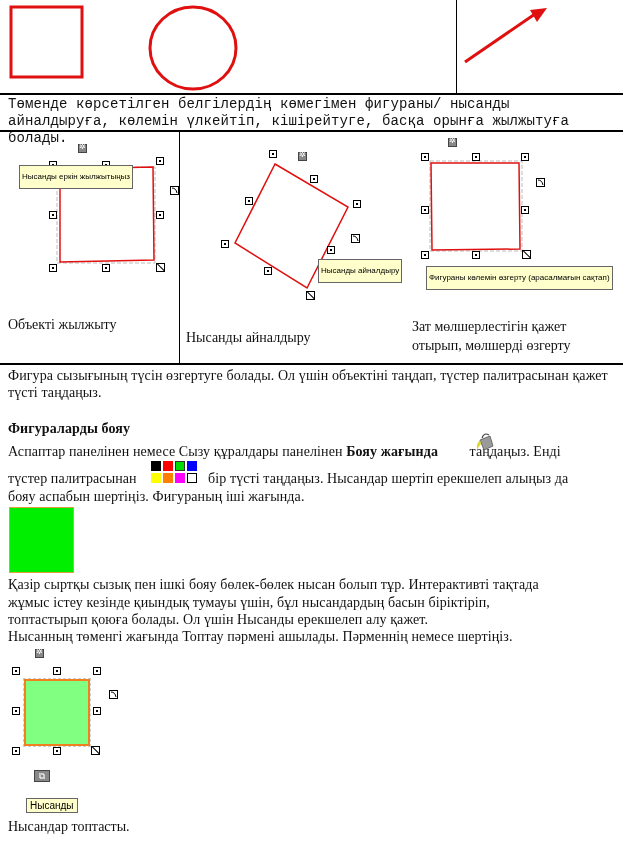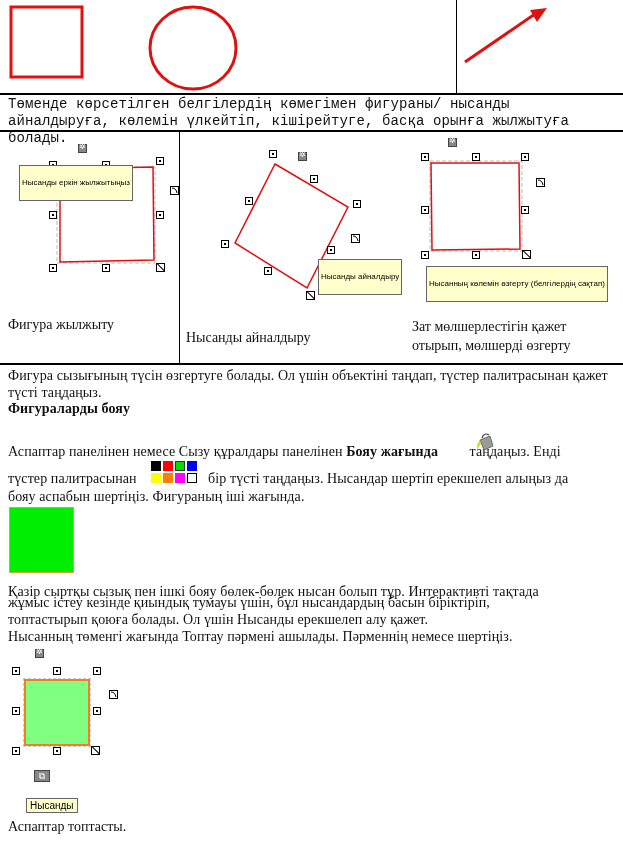--- a/index.html
+++ b/index.html
@@ -4,21 +4,21 @@
 <style>
   html, body { margin:0; padding:0; background:#fff; }
   body { width:623px; height:867px; position:relative; overflow:hidden;
          font-family:"Liberation Serif", "DejaVu Serif", serif; color:#111; }
   .abs { position:absolute; }
   .hline { position:absolute; left:0; width:623px; background:#000; }
   .vline { position:absolute; width:1px; background:#000; }
   .para { position:absolute; font-size:14px; line-height:17px; letter-spacing:0.1px; }
   .para b { font-weight:bold; }
   .tip { position:absolute; background:#ffffcc; border:1px solid #666; font-family:"Liberation Sans","DejaVu Sans",sans-serif;
-         font-size:8px; line-height:10px; padding:12px 2px; white-space:nowrap; color:#000; }
+         font-size:8px; line-height:10px; padding:6px 2px; white-space:nowrap; color:#000; }
   .h { position:absolute; width:8px; height:8px; border:1px solid #000; background:#fff; box-sizing:border-box; }
   .h::after { content:""; position:absolute; left:2px; top:2px; width:2px; height:2px; background:#000; }
   .rot { position:absolute; width:9px; height:9px; background:#888; border:1px solid #444; box-sizing:border-box; }
   .rot::after { content:"✲"; position:absolute; left:0; top:-3px; font-size:8px; color:#fff; }
   .scale { position:absolute; width:9px; height:9px; border:1px solid #000; background:#fff; box-sizing:border-box; }
   .diag { position:absolute; width:9px; height:9px; border:1px solid #000; background:#fff; box-sizing:border-box; overflow:hidden; }
   .diag::after { content:""; position:absolute; left:-2px; top:3px; width:12px; height:1px; background:#000; transform:rotate(45deg); }
   .swatch { position:absolute; width:10px; height:10px; box-sizing:border-box; }
   .caption { position:absolute; font-size:14px; line-height:18px; }
 </style>
@@ -54,21 +54,21 @@
   <div class="h" style="left:156px;top:211px;"></div>
   <div class="h" style="left:49px;top:264px;"></div>
   <div class="h" style="left:102px;top:264px;"></div>
   <div class="diag" style="left:156px;top:263px;"></div>
   <div class="scale" style="left:170px;top:186px;">
     <svg width="7" height="7" style="position:absolute;left:0;top:0">
         <path d="M1,1 Q5,1 6,6" stroke="#000" fill="none" stroke-width="1"></path>
       </svg>
   </div>
   <div class="tip" style="left:19px;top:165px;">Нысанды еркін жылжытыңыз</div>
-  <div class="caption" style="left:8px;top:316px;">Фигура жылжыту</div>
+  <div class="caption" style="left:8px;top:316px;">Объекті жылжыту</div>
 </div>
 
 <div>
   <svg class="abs" style="left:180px;top:131px" width="220" height="180">
     <polygon points="95,33 168,76 127,157 55,112" fill="none" stroke="#e01010" stroke-width="1.5"></polygon>
   </svg>
   <div class="h" style="left:269px;top:150px;"></div>
   <div class="rot" style="left:298px;top:152px;"></div>
   <div class="h" style="left:310px;top:175px;"></div>
   <div class="h" style="left:245px;top:197px;"></div>
@@ -98,29 +98,29 @@
   <div class="scale" style="left:536px;top:178px;">
     <svg width="7" height="7" style="position:absolute;left:0;top:0">
         <path d="M1,1 Q5,1 6,6" stroke="#000" fill="none" stroke-width="1"></path>
       </svg>
   </div>
   <div class="h" style="left:421px;top:206px;"></div>
   <div class="h" style="left:521px;top:206px;"></div>
   <div class="h" style="left:421px;top:251px;"></div>
   <div class="h" style="left:472px;top:251px;"></div>
   <div class="diag" style="left:522px;top:250px;"></div>
-  <div class="tip" style="left:426px;top:266px;">Нысанның көлемін өзгерту (белгілердің сақтап)</div>
+  <div class="tip" style="left:426px;top:266px;">Фигураны көлемін өзгерту (арасалмағын сақтап)</div>
   <div class="caption" style="left:412px;top:317px;width:200px;line-height:19px;">Зат мөлшерлестігін қажет отырып, мөлшерді өзгерту</div>
 </div>
 
 <div class="hline" style="top:363px;height:2px;"></div>
 
 <div class="para" style="left:8px;top:367px;width:610px;">Фигура сызығының түсін өзгертуге болады. Ол үшін объектіні таңдап, түстер палитрасынан қажет түсті таңдаңыз.</div>
 
-<div class="para" style="left:8px;top:400px;font-weight:bold;">Фигураларды бояу</div>
+<div class="para" style="left:8px;top:420px;font-weight:bold;">Фигураларды бояу</div>
 
 <div class="para" style="left:8px;top:443px;white-space:nowrap;">
   <span>Аспаптар панелінен немесе Сызу құралдары панелінен </span><b>Бояу жағында</b><span style="display:inline-block;width:28px;"></span><span> таңдаңыз. Енді</span>
 </div>
 
 <svg class="abs" style="left:474px;top:430px" width="22" height="24">
   <path d="M6,10 L16,6 L19,16 L10,20 Z" fill="#9a9a9a" stroke="#555" stroke-width="0.8"></path>
   <path d="M8,8 Q10,2 15,5" fill="none" stroke="#444" stroke-width="1.2"></path>
   <path d="M6,10 Q2,14 3,20 Q5,16 7,14 Z" fill="#d8d830"></path>
 </svg>
@@ -137,21 +137,21 @@
   <div class="swatch" style="left: 151px; top: 473px; background: rgb(255, 255, 0);"></div>
   <div class="swatch" style="left: 163px; top: 473px; background: rgb(255, 128, 0);"></div>
   <div class="swatch" style="left: 175px; top: 473px; background: rgb(255, 0, 255);"></div>
   <div class="swatch" style="left: 187px; top: 473px; border: 1px solid rgb(0, 0, 0); background: rgb(255, 255, 255);"></div>
 </div>
 <div class="para" style="left:208px;top:470px;white-space:nowrap;">бір түсті таңдаңыз. Нысандар шертіп ерекшелеп алыңыз да</div>
 <div class="para" style="left:8px;top:488px;white-space:nowrap;">бояу аспабын шертіңіз. Фигураның іші жағында.</div>
 
 <div class="abs" style="left: 9px; top: 507px; width: 65px; height: 66px; border: 1px solid rgb(224, 160, 64); box-sizing: border-box; background: rgb(0, 238, 0);" id="filledSquare"></div>
 
-<div class="para" style="left:8px;top:576px;white-space:nowrap;margin-top:7px;">Қазір сыртқы сызық пен ішкі бояу бөлек-бөлек нысан болып тұр. Интерактивті тақтада</div>
+<div class="para" style="left:8px;top:576px;white-space:nowrap;">Қазір сыртқы сызық пен ішкі бояу бөлек-бөлек нысан болып тұр. Интерактивті тақтада</div>
 <div class="para" style="left:8px;top:594px;white-space:nowrap;">жұмыс істеу кезінде қиындық тумауы үшін, бұл нысандардың басын біріктіріп,</div>
 <div class="para" style="left:8px;top:611px;white-space:nowrap;">топтастырып қоюға болады. Ол үшін Нысанды ерекшелеп алу қажет.</div>
 <div class="para" style="left:8px;top:628px;white-space:nowrap;">Нысанның төменгі жағында Топтау пәрмені ашылады. Пәрменнің немесе шертіңіз.</div>
 
 <div>
   <div class="rot" style="left:35px;top:649px;"></div>
   <div class="h" style="left:12px;top:667px;"></div>
   <div class="h" style="left:53px;top:667px;"></div>
   <div class="h" style="left:93px;top:667px;"></div>
   <div class="abs" style="left: 24px; top: 679px; width: 66px; height: 67px; border: 2px solid rgb(240, 128, 32); box-sizing: border-box; outline: rgb(204, 204, 204) dashed 1px; background: rgb(128, 255, 128);" id="groupShape"></div>
@@ -160,14 +160,14 @@
         <path d="M1,1 Q5,1 6,6" stroke="#000" fill="none" stroke-width="1"></path>
       </svg>
   </div>
   <div class="h" style="left:12px;top:707px;"></div>
   <div class="h" style="left:93px;top:707px;"></div>
   <div class="h" style="left:12px;top:747px;"></div>
   <div class="h" style="left:53px;top:747px;"></div>
   <div class="diag" style="left:91px;top:746px;"></div>
   <div class="abs" style="left:34px;top:770px;width:16px;height:12px;background:#888;border:1px solid #444;box-sizing:border-box;color:#fff;font-size:9px;line-height:10px;text-align:center;font-family:'DejaVu Sans',sans-serif;">⧉</div>
   <div class="tip" style="left:26px;top:798px;font-size:10px;line-height:13px;padding:0 3px;">Нысанды</div>
-  <div class="caption" style="left:8px;top:818px;">Аспаптар топтасты.</div>
+  <div class="caption" style="left:8px;top:818px;">Нысандар топтасты.</div>
 </div>
 
 </body></html>

